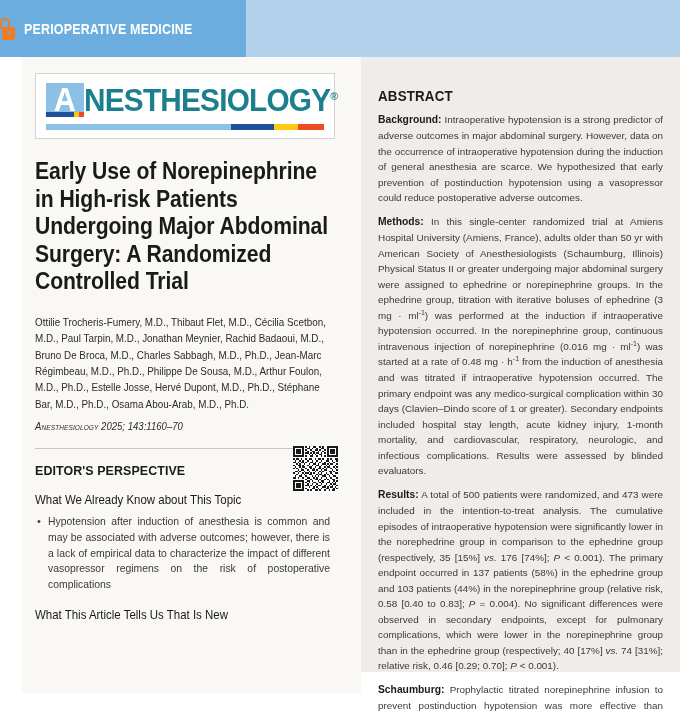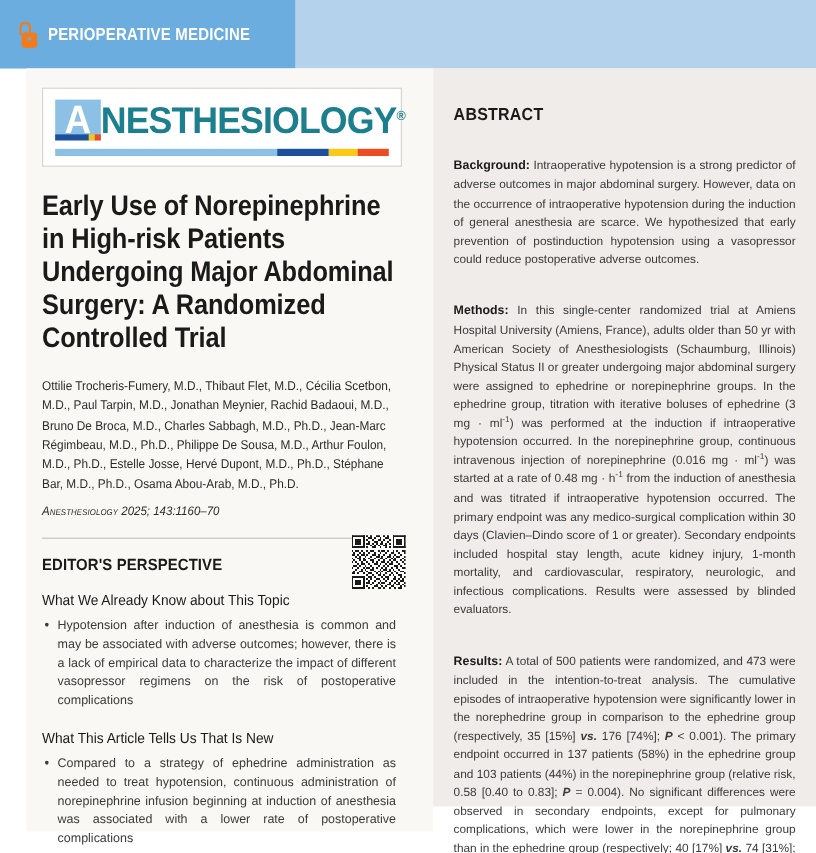--- a/index.html
+++ b/index.html
@@ -22,21 +22,20 @@
     width: 680px; height: 57px;
     background: #b4d2ec;
   }
   .header-band {
     position: absolute;
     left: 0; top: 0;
     width: 246px; height: 57px;
     background: #6aadde;
     display: flex;
     align-items: center;
-    padding-left: 16px;
     box-sizing: border-box;
   }
   .oa-icon {
     width: 15px; height: 22px;
     position: relative;
     flex: 0 0 auto;
     margin-right: 9px;
   }
   .oa-icon .shackle {
     position: absolute;
@@ -263,33 +262,33 @@
   .abstract-title {
     font-family: "Liberation Sans Narrow", "Liberation Sans", sans-serif;
     font-size: 14.5px;
     font-weight: bold;
     color: #1a1a1a;
     letter-spacing: 0.2px;
     transform: scaleX(0.92);
     transform-origin: left top;
   }
   .abs-para {
-    margin-top: 27px;
+    margin-top: 8px;
     font-family: "Liberation Sans Narrow", "Liberation Sans", sans-serif;
     font-size: 9.9px;
     line-height: 1.57;
     color: #3a3a3a;
     text-align: justify;
     text-justify: inter-word;
   }
   .abs-para b {
     color: #1a1a1a;
     font-size: 10.3px;
   }
-  .abs-para i { font-style: italic; font-weight: bold; }
+  .abs-para i { font-style: italic; }
   .abs-para sup {
     font-size: 7px;
     vertical-align: super;
     line-height: 0;
   }
 </style>
 </head>
 <body>
 
 <div class="header">
@@ -578,23 +577,20 @@
   <div class="divider"></div>
 
   <div class="ep-title">EDITOR'S PERSPECTIVE</div>
 
   <div class="ep-sub">What We Already Know about This Topic</div>
   <ul class="ep-list">
     <li>Hypotension after induction of anesthesia is common and may be associated with adverse outcomes; however, there is a lack of empirical data to characterize the impact of different vasopressor regimens on the risk of postoperative complications</li>
   </ul>
 
   <div class="ep-sub">What This Article Tells Us That Is New</div>
-  <ul class="ep-list">
-    <li>Compared to a strategy of ephedrine administration as needed to treat hypotension, continuous administration of norepinephrine infusion beginning at induction of anesthesia was associated with a lower rate of postoperative complications</li>
-  </ul>
 </div>
 
 <div class="right-content">
   <div class="abstract-title">ABSTRACT</div>
 
   <div class="abs-para">
     <b>Background:</b><span> Intraoperative hypotension is a strong predictor of adverse outcomes in major abdominal surgery. However, data on the occurrence of intraoperative hypotension during the induction of general anesthesia are scarce. We hypothesized that early prevention of postinduction hypotension using a vasopressor could reduce postoperative adverse outcomes.</span>
   </div>
 
   <div class="abs-para">

